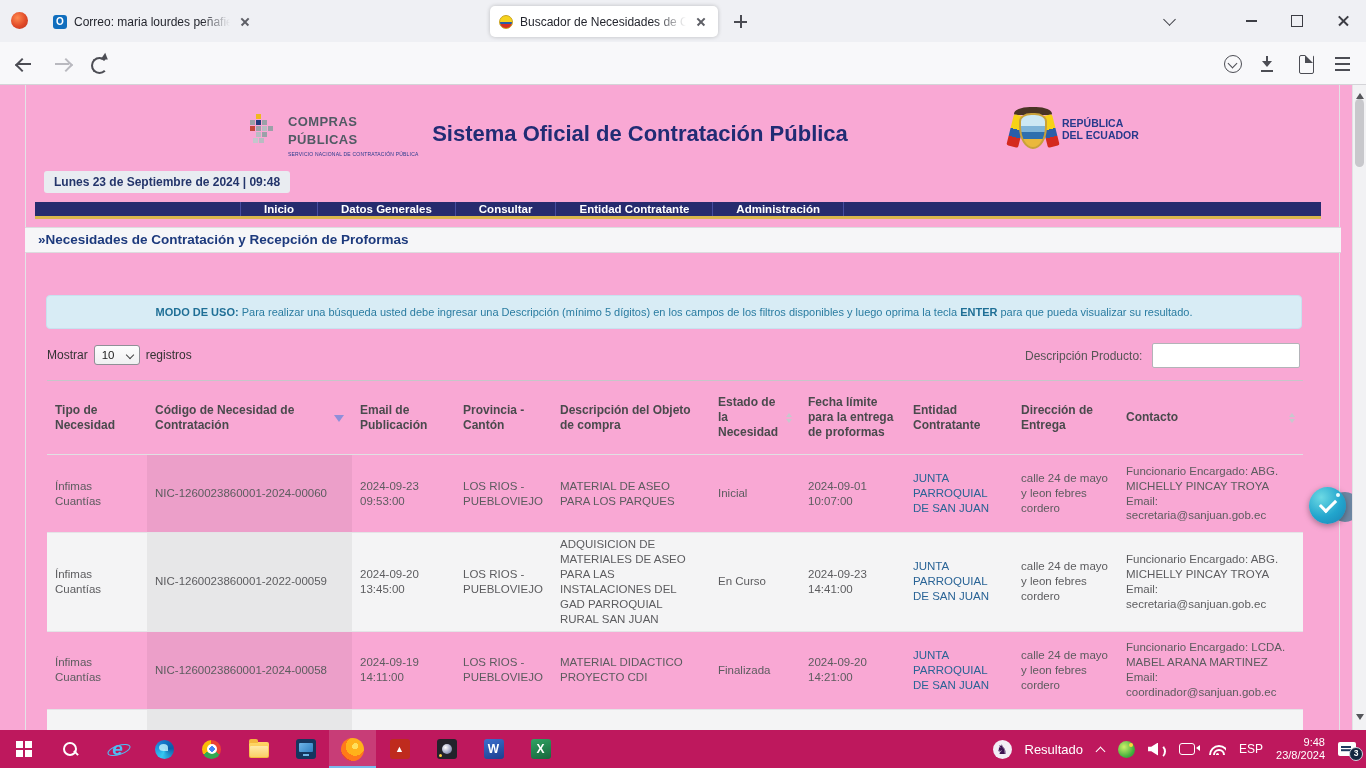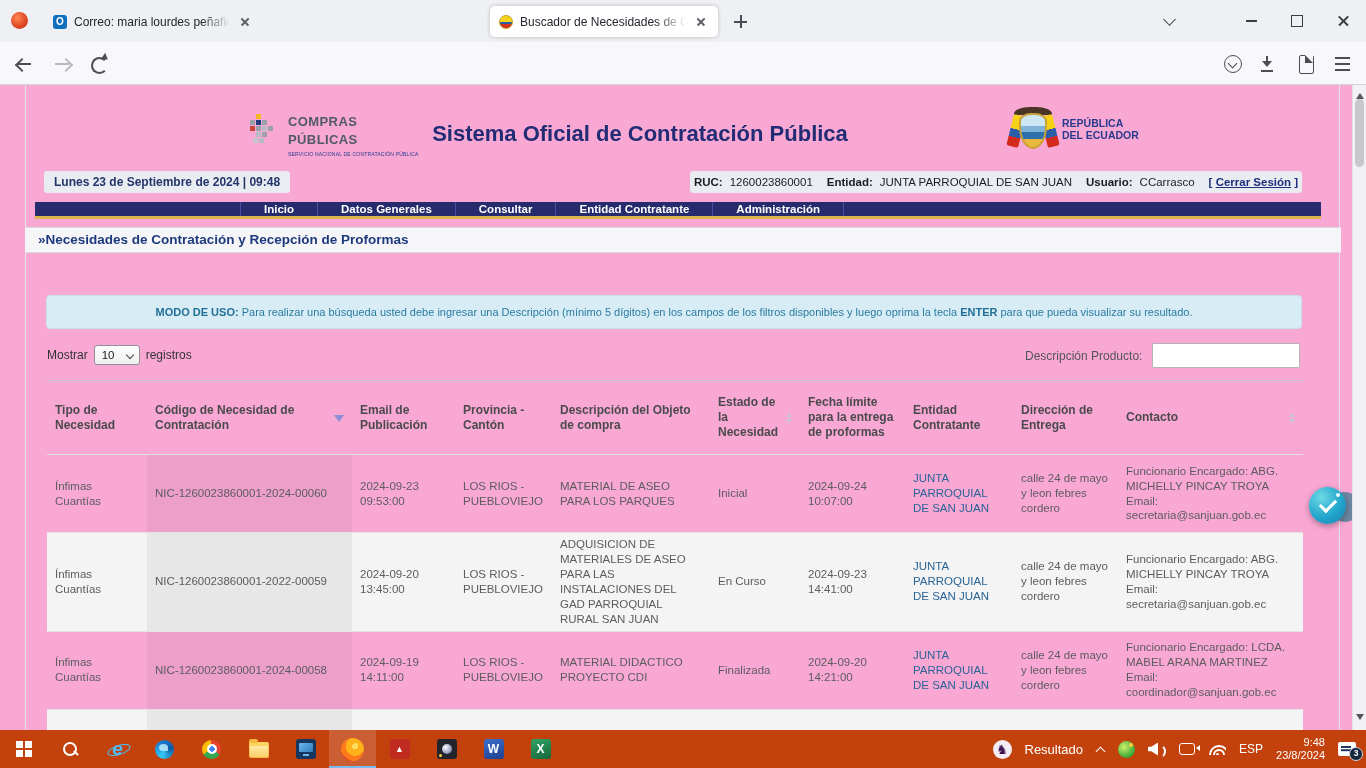--- a/index.html
+++ b/index.html
@@ -159,21 +159,21 @@
   .fab::before{content:"";position:absolute;right:6px;top:6px;width:4px;height:4px;border-radius:50%;background:#eafcff}
 
   
   .vscroll{position:absolute;right:0;top:85px;width:14px;height:645px;background:#f2f2f4;border-left:1px solid #e2e2e5}
   .sb-arrow{position:absolute;left:3px;width:0;height:0;border:4px solid transparent}
   .sb-up{top:4px;border-bottom:6px solid #55565a}
   .sb-down{bottom:6px;border-top:6px solid #55565a}
   .sb-thumb{position:absolute;left:2px;width:9px;top:14px;height:68px;background:#c8c8cc;border-radius:5px}
 
   
-  .taskbar{position:absolute;left:0;top:730px;width:1366px;height:38px;background:#c2410c;display:flex;align-items:stretch}
+  .taskbar{position:absolute;left:0;top:730px;width:1366px;height:38px;background:#be185d;display:flex;align-items:stretch}
   .tb-btn{width:47px;border:0;background:none;display:flex;align-items:center;justify-content:center;position:relative}
   .tb-btn.active{background:rgba(255,255,255,.16);box-shadow:inset 0 -2px 0 #79bbed}
   .ico{position:relative;display:block}
   .windows-start-icon{width:16px;height:16px}
   .windows-start-icon::before{content:"";position:absolute;left:0;top:0;width:7px;height:7px;background:#fff;box-shadow:9px 0 0 #fff,0 9px 0 #fff,9px 9px 0 #fff}
   .taskbar-search-icon{width:17px;height:17px}
   .taskbar-search-icon::before{content:"";position:absolute;left:1px;top:1px;width:10px;height:10px;border:2px solid #fff;border-radius:50%}
   .taskbar-search-icon::after{content:"";position:absolute;left:11px;top:11px;width:6px;height:2px;background:#fff;transform:rotate(45deg)}
   .internet-explorer-icon{width:20px;height:20px;color:#4fbdf4;font-size:19px;font-weight:700;font-style:italic;line-height:20px;text-align:center}
   .internet-explorer-icon::before{content:"e"}
@@ -291,36 +291,20 @@
         <span class="flag-l"></span>
         <span class="flag-r"></span>
         <span class="shield"></span>
     </div>
     <div class="republic">
       <span>REPÚBLICA</span><br><span>DEL ECUADOR</span>
     </div>
 
     <div class="pill pill-date">Lunes 23 de Septiembre de 2024 | 09:48</div>
 
-    <div class="pill pill-session">
-      <b>RUC:</b>
-      <span>1260023860001</span>
-      <span class="sess-sep"></span>
-      <b>Entidad:</b>
-      <span>JUNTA PARROQUIAL DE SAN JUAN</span>
-      <span class="sess-sep"></span>
-      <b>Usuario:</b>
-      <span>CCarrasco</span>
-      <span class="sess-sep"></span>
-      <span class="logout">
-        <span>[</span>
-        <u>Cerrar Sesión</u>
-        <span>]</span>
-      </span>
-    </div>
 
     <nav class="navbar">
         <span class="nav-item">Inicio</span>
         <span class="nav-item">Datos Generales</span>
         <span class="nav-item">Consultar</span>
         <span class="nav-item">Entidad Contratante</span>
         <span class="nav-item">Administración</span>
       </nav>
 
     <div class="breadcrumb">»Necesidades de Contratación y Recepción de Proformas</div>
@@ -404,21 +388,21 @@
             </tr>
           </thead>
         <tbody id="tbody">
             <tr>
               <td class="cell-tipo">Ínfimas Cuantías</td>
               <td class="cell-codigo">NIC-1260023860001-2024-00060</td>
               <td class="cell-fecha_pub">2024-09-23 09:53:00</td>
               <td class="cell-provincia">LOS RIOS - PUEBLOVIEJO</td>
               <td class="cell-descripcion">MATERIAL DE ASEO PARA LOS PARQUES</td>
               <td class="cell-estado">Inicial</td>
-              <td class="cell-fecha_limite">2024-09-24 10:07:00</td>
+              <td class="cell-fecha_limite">2024-09-01 10:07:00</td>
               <td class="cell-entidad"><a class="ent-link">JUNTA PARROQUIAL DE SAN JUAN</a></td>
               <td class="cell-direccion">calle 24 de mayo y leon febres cordero</td>
               <td class="cell-contacto">Funcionario Encargado: ABG. MICHELLY PINCAY TROYA Email: secretaria@sanjuan.gob.ec</td>
             </tr>
             <tr>
               <td class="cell-tipo">Ínfimas Cuantías</td>
               <td class="cell-codigo">NIC-1260023860001-2022-00059</td>
               <td class="cell-fecha_pub">2024-09-20 13:45:00</td>
               <td class="cell-provincia">LOS RIOS - PUEBLOVIEJO</td>
               <td class="cell-descripcion">ADQUISICION DE MATERIALES DE ASEO PARA LAS INSTALACIONES DEL GAD PARROQUIAL RURAL SAN JUAN</td>

